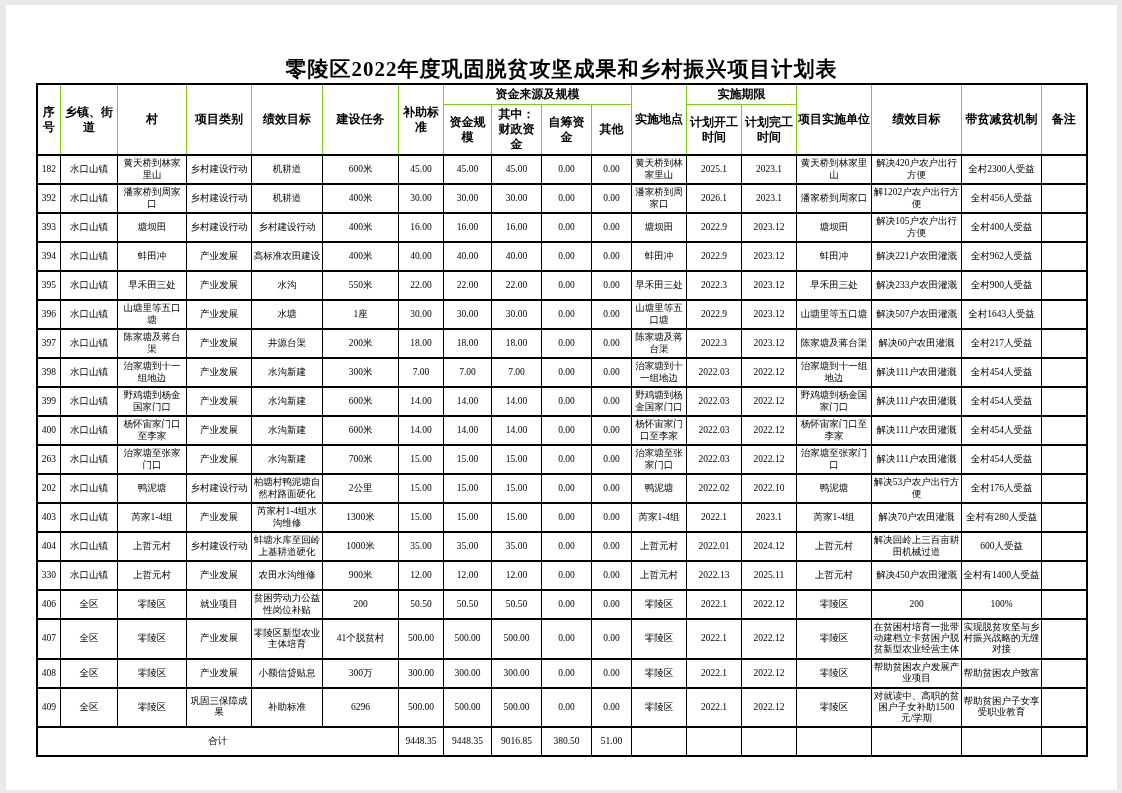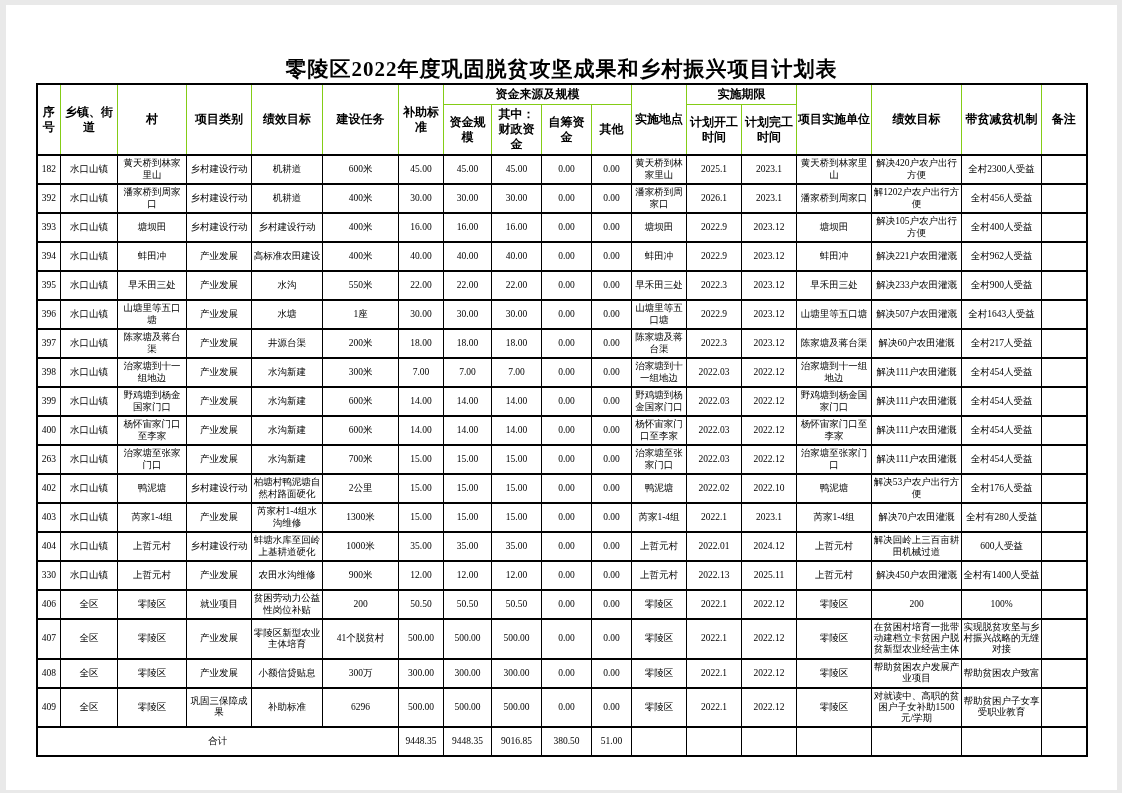--- a/index.html
+++ b/index.html
@@ -329,21 +329,21 @@
           <td>0.00</td>
           <td>治家塘至张家门口</td>
           <td>2022.03</td>
           <td>2022.12</td>
           <td>治家塘至张家门口</td>
           <td>解决111户农田灌溉</td>
           <td>全村454人受益</td>
           <td></td>
         </tr>
         <tr>
-          <td>402</td>
+          <td>202</td>
           <td>水口山镇</td>
           <td>鸭泥塘</td>
           <td>乡村建设行动</td>
           <td>柏塘村鸭泥塘自然村路面硬化</td>
           <td>2公里</td>
           <td>15.00</td>
           <td>15.00</td>
           <td>15.00</td>
           <td>0.00</td>
           <td>0.00</td>

